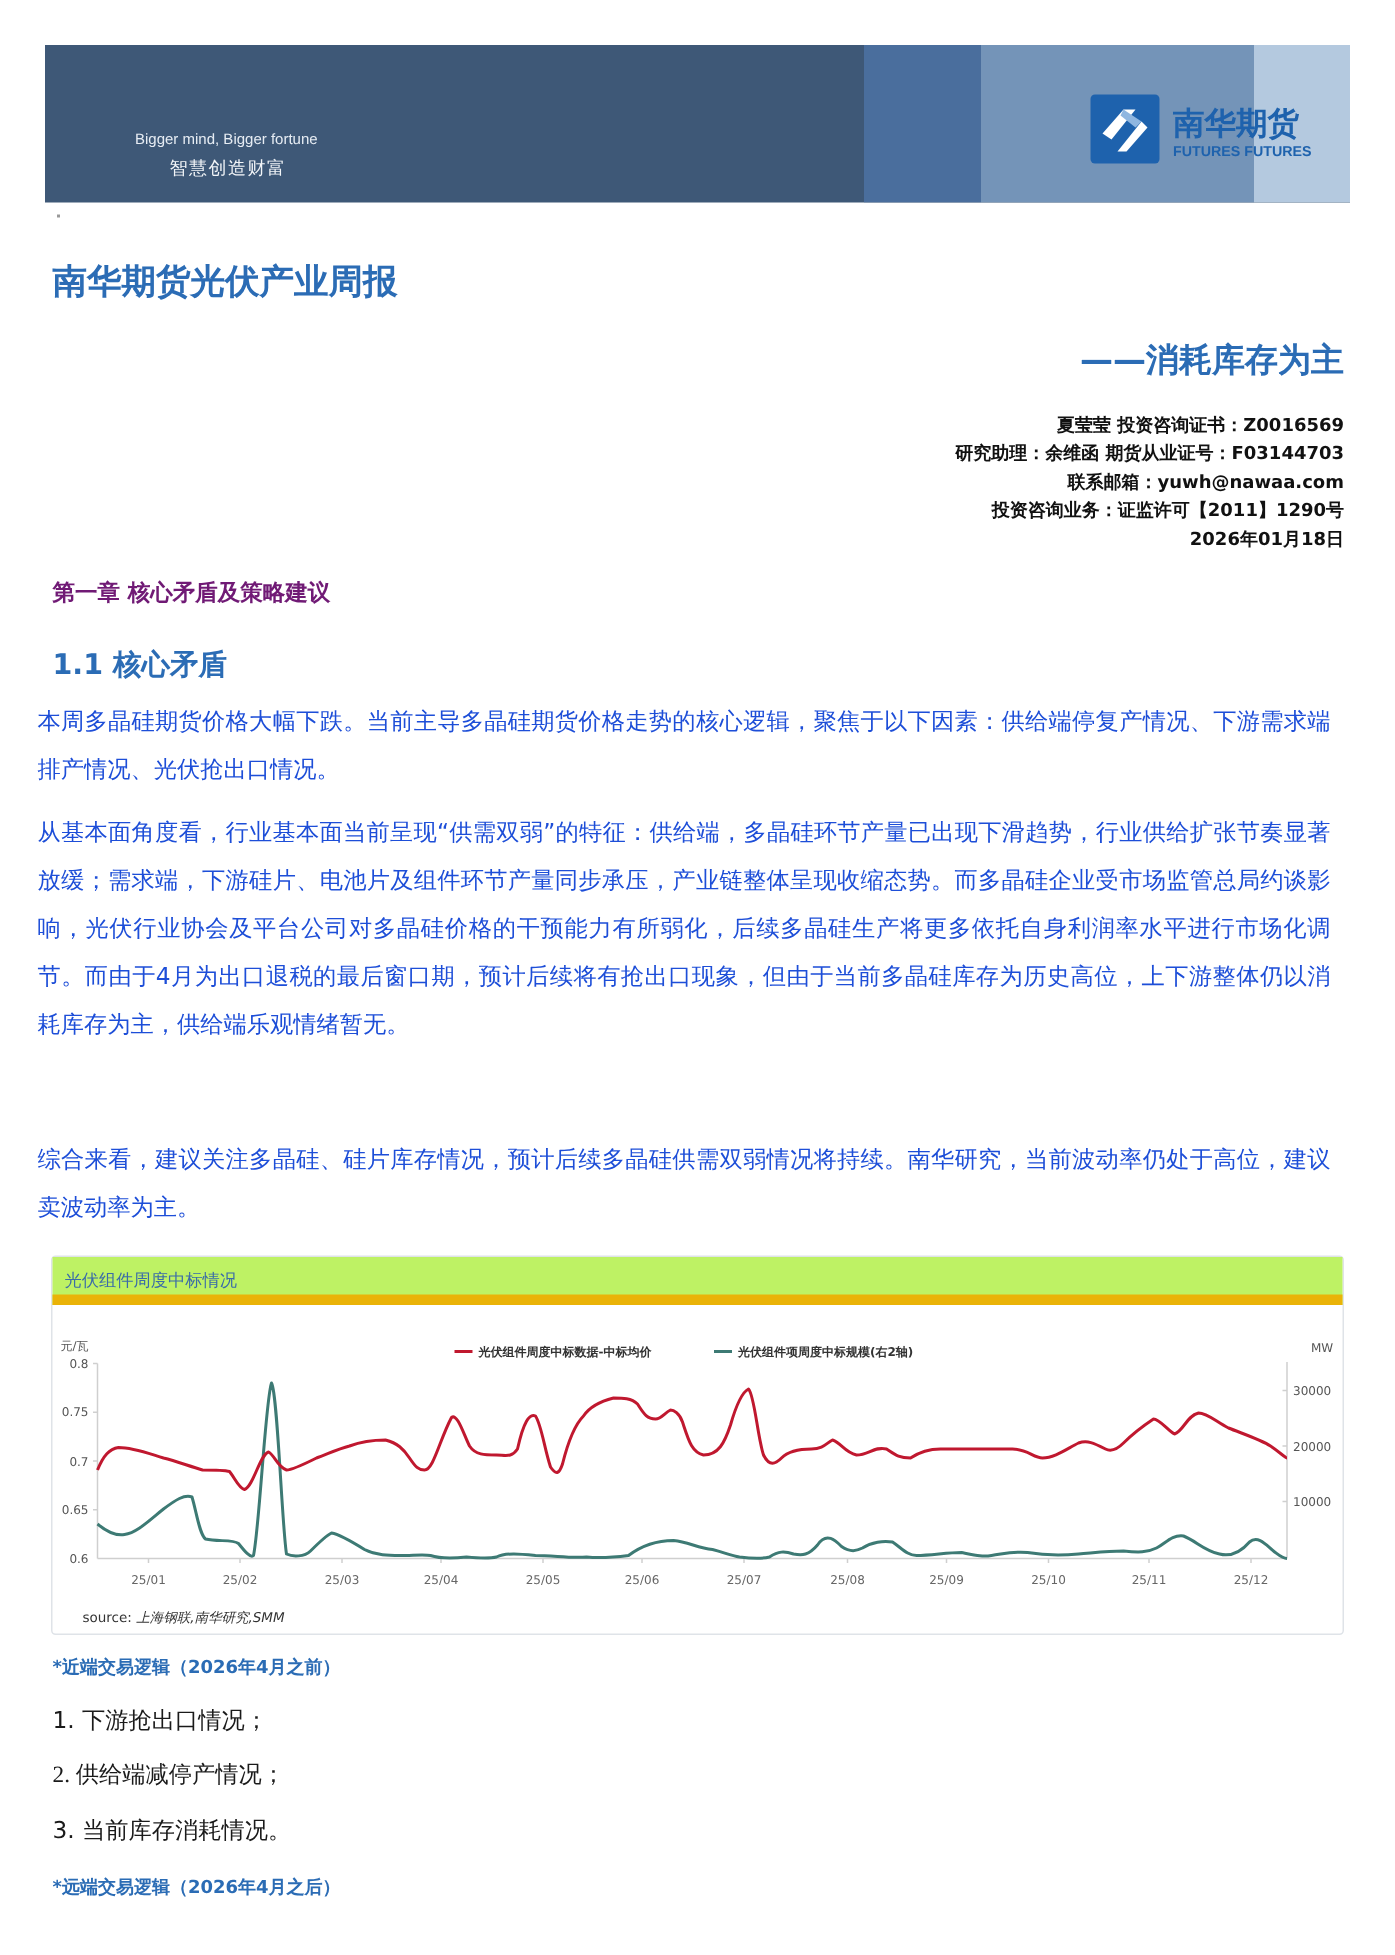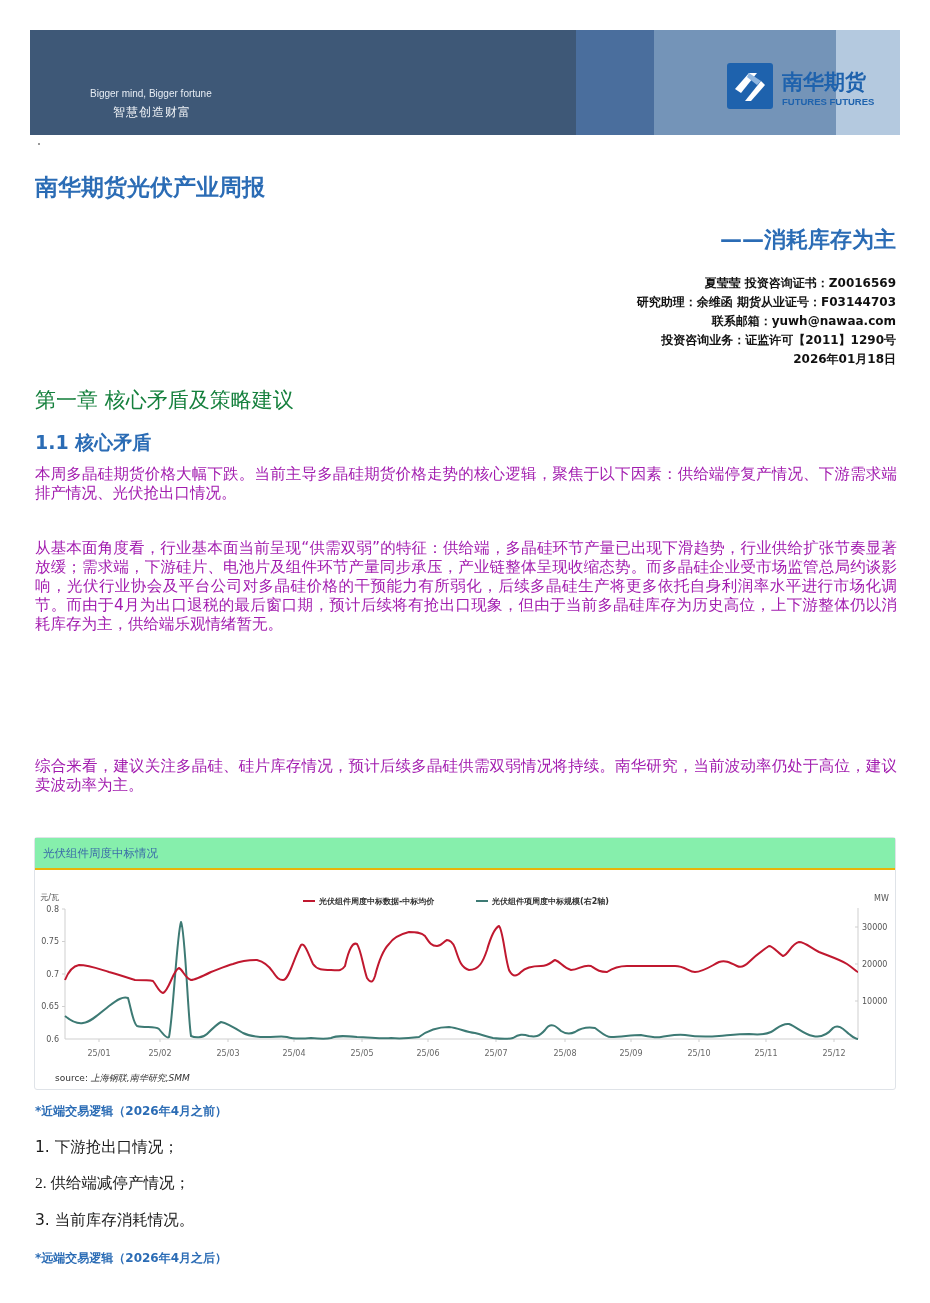--- a/index.html
+++ b/index.html
@@ -17,30 +17,30 @@
   .logo-cn { position: absolute; left: 752px; top: 38px; font-size: 21px; font-weight: bold; color: #1e62ad; letter-spacing: 0px; text-align: right; }
   .logo-en { position: absolute; left: 752px; top: 66px; font-family: "Liberation Sans", sans-serif; font-size: 9.5px; font-weight: bold; color: #1e62ad; }
 
   .dot { position: absolute; left: 38px; top: 143px; width: 2px; height: 2px; background: #999; }
 
   .title { position: absolute; left: 35px; top: 172px; font-size: 23px; font-weight: bold; color: #2b6cb5; letter-spacing: 0px; }
   .subtitle { position: absolute; right: 34px; top: 225px; font-size: 22px; font-weight: bold; color: #2b6cb5; }
 
   .author { position: absolute; right: 34px; top: 274px; text-align: right; font-size: 12px; font-weight: bold; line-height: 19px; color: #111; margin-left: 24px; }
 
-  .h1 { position: absolute; left: 35px; top: 386px; font-size: 21px; font-weight: normal; color: #15803d; }
+  .h1 { position: absolute; left: 35px; top: 386px; font-size: 15px; font-weight: bold; color: #701a75; }
   .h2 { position: absolute; left: 35px; top: 430px; font-size: 19px; font-weight: bold; color: #2b6cb5; }
 
-  .para { position: absolute; left: 35px; width: 862px; font-size: 15.5px; line-height: 19px; color: #a21caf; text-align: justify; }
+  .para { position: absolute; left: 25px; width: 862px; font-size: 15.5px; line-height: 32px; color: #1d4ed8; text-align: justify; }
   .p1 { top: 465px; }
   .p2 { top: 539px; }
   .p3 { top: 757px; }
 
   .chart-card { position: absolute; left: 34px; top: 837px; width: 862px; height: 253px; border: 1px solid #dfe3e8; border-radius: 3px; background: #fff; }
-  .chart-head { height: 32px; border-bottom: 2px solid #eab308; background: #86efac; padding-left: 8px; line-height: 31px; font-size: 11.5px; color: #3b6ca8; }
+  .chart-head { height: 32px; border-bottom: 7px solid #eab308; background: #bef264; padding-left: 8px; line-height: 31px; font-size: 11.5px; color: #3b6ca8; }
   .chart-svg { position: absolute; left: 0; top: 0; }
   .source { position: absolute; left: 20px; top: 234px; font-size: 9px; color: #333; }
   .source i { font-style: italic; }
 
   .h3 { position: absolute; left: 35px; font-size: 12px; font-weight: bold; color: #2b6cb5; }
   .h3a { top: 1103px; }
   .h3b { top: 1250px; }
   .li { position: absolute; left: 35px; font-size: 15.5px; color: #1a1a1a; }
   .li1 { top: 1137px; }
   .li2 { top: 1173px; font-family: Liberation Serif, serif; }

